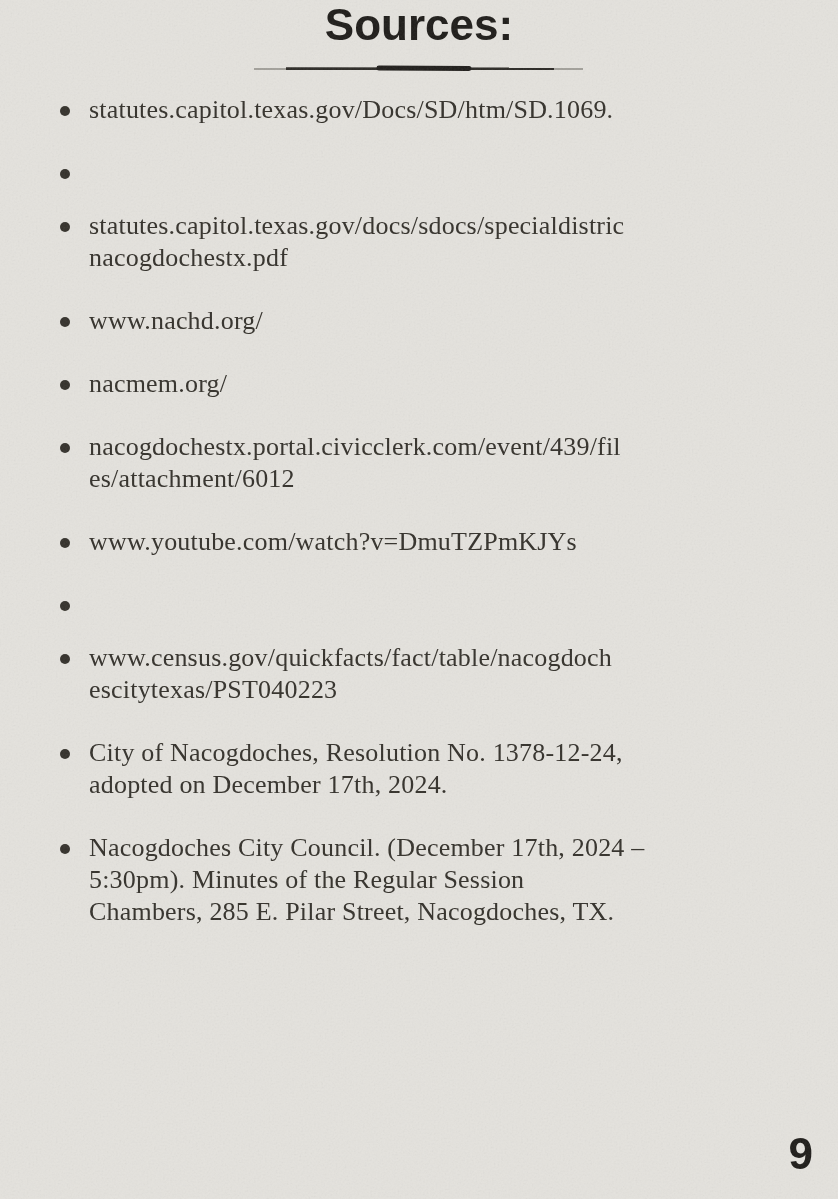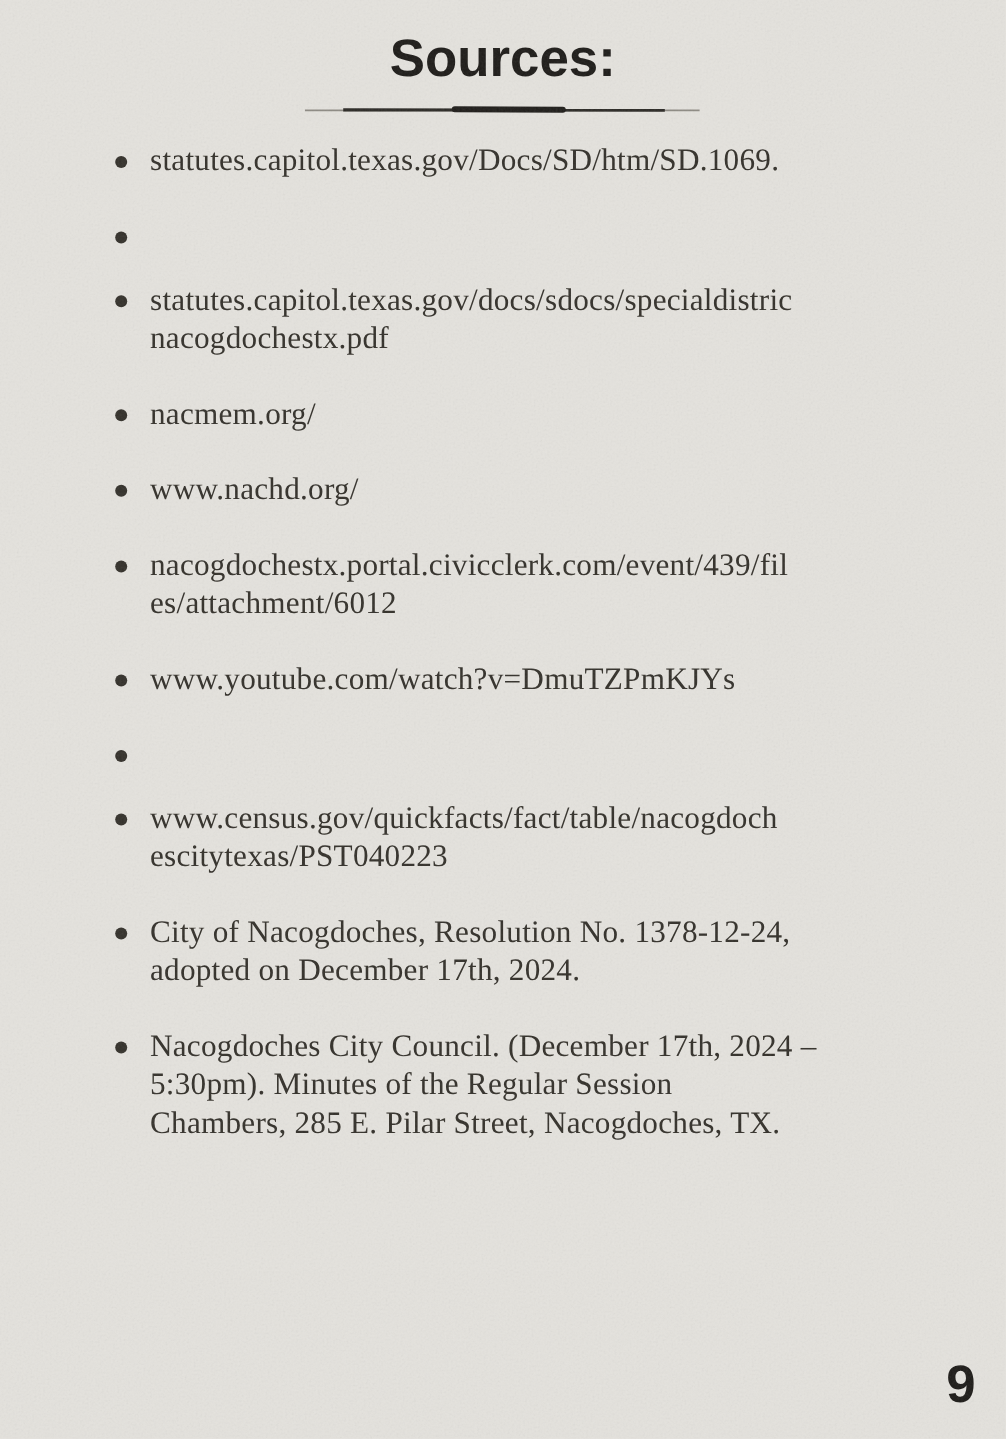--- a/index.html
+++ b/index.html
@@ -25,40 +25,39 @@
     height: 100%;
     pointer-events: none;
     z-index: 5;
   }
   .content {
     position: relative;
     z-index: 2;
   }
   header {
     text-align: center;
-    padding-top: 24px;
   }
   h1.title {
     margin: 0;
     font-family: "Liberation Sans", sans-serif;
     font-weight: bold;
     font-size: 44px;
     line-height: 50px;
     letter-spacing: 0px;
     color: var(--title, #1d1b18);
   }
   .underline-wrap {
     margin: 10px auto 0 auto;
     width: 330px;
     height: 12px;
   }
   ul.sources {
     list-style: none;
     margin: 22px 0 0 0;
-    padding: 0 60px 0 96px;
+    padding: 0 60px 0 60px;
   }
   ul.sources li {
     display: flex;
     align-items: flex-start;
     margin-bottom: 31px;
   }
   .bullet {
     flex: 0 0 auto;
     width: 10px;
     height: 10px;
@@ -117,27 +116,27 @@
         <li>
           <span class="bullet"></span>
           <div class="src-text">
             <div class="line">statutes.capitol.texas.gov/docs/sdocs/specialdistric</div>
             <div class="line">nacogdochestx.pdf</div>
           </div>
         </li>
         <li>
           <span class="bullet"></span>
           <div class="src-text">
-            <div class="line">nacmem.org/</div>
+            <div class="line">www.nachd.org/</div>
           </div>
         </li>
         <li>
           <span class="bullet"></span>
           <div class="src-text">
-            <div class="line">www.nachd.org/</div>
+            <div class="line">nacmem.org/</div>
           </div>
         </li>
         <li>
           <span class="bullet"></span>
           <div class="src-text">
             <div class="line">nacogdochestx.portal.civicclerk.com/event/439/fil</div>
             <div class="line">es/attachment/6012</div>
           </div>
         </li>
         <li>

